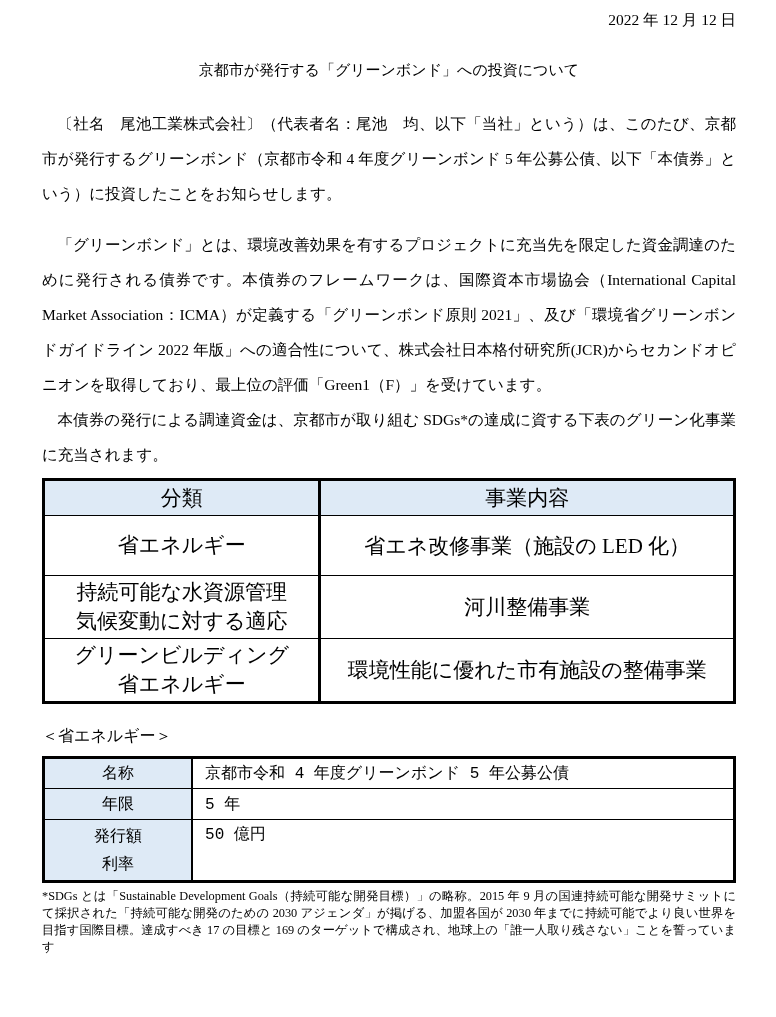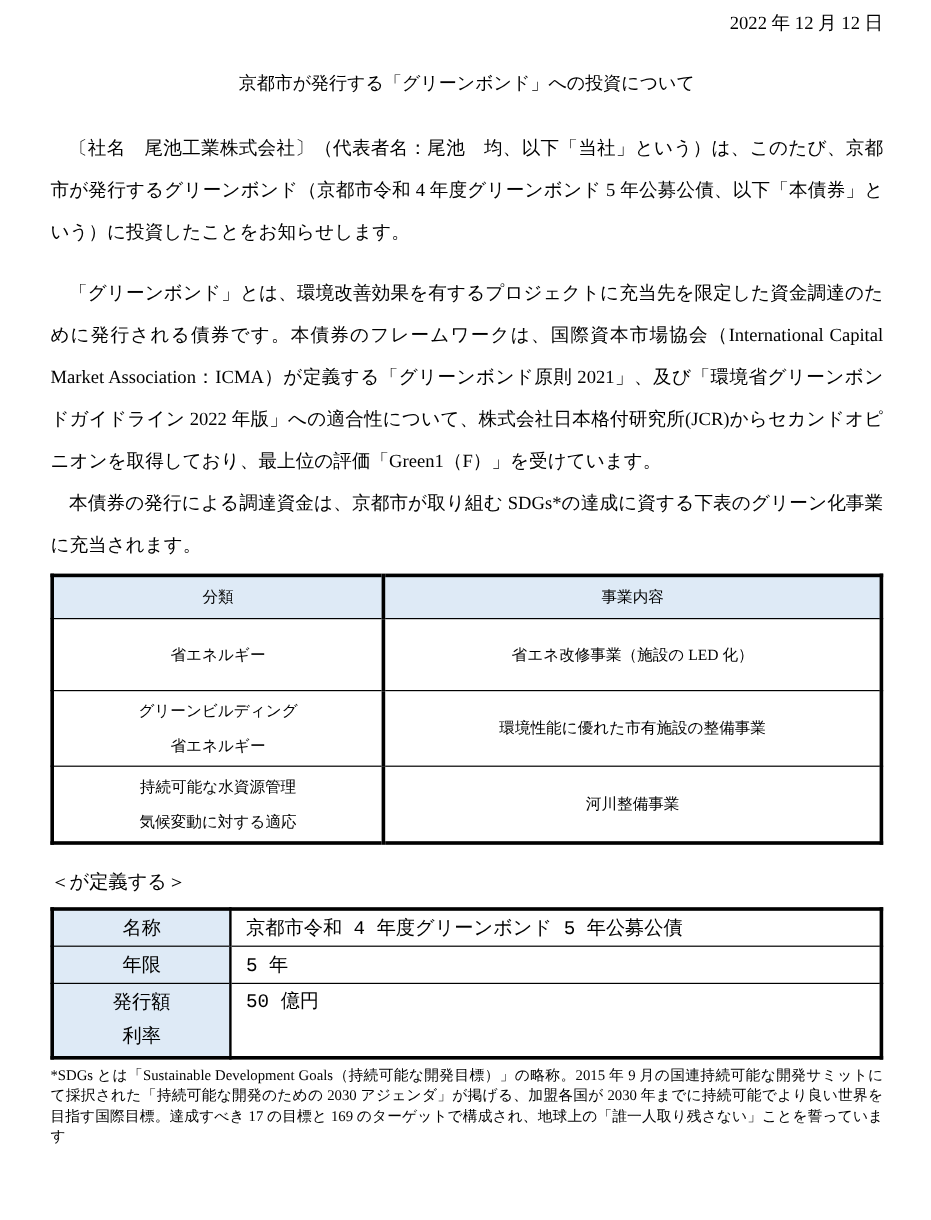--- a/index.html
+++ b/index.html
@@ -21,21 +21,21 @@
   .title{font-size:15px;line-height:24px;text-align:center;margin-top:26px;}
   .para{font-size:15.5px;line-height:35px;text-align:justify;text-indent:1em;margin:0;}
   .p1{margin-top:24px;}
   .p2{margin-top:16px;}
   .p3{margin-top:0;}
   .p4{margin-top:30px;}
   table{border-collapse:collapse;width:100%;table-layout:fixed;}
   .alloc-table{margin-top:6px;border:3px solid var(--border-color);}
   .alloc-table th,.alloc-table td{
     border:1px solid var(--border-color);
-    font-size:13px;font-weight:normal;
+    font-size:21px;font-weight:normal;
     text-align:center;vertical-align:middle;
     padding:2px 4px;
   }
   .alloc-table .col-category{width:40%;border-right:3px solid var(--border-color);}
   .alloc-table thead th{background:var(--header-bg);height:36px;}
   .alloc-table tbody td{height:60px;background:#ffffff;}
   .cell-line{line-height:29px;}
   .summary-heading{font-size:16px;line-height:24px;margin-top:20px;}
   .summary-table{margin-top:8px;border:3px solid var(--border-color);}
   .summary-table th,.summary-table td{
@@ -79,37 +79,37 @@
     </thead>
     <tbody>
       <tr>
         <td class="col-category">
           <div class="cell-line">省エネルギー</div>
         </td>
         <td>省エネ改修事業（施設の LED 化）</td>
       </tr>
       <tr>
         <td class="col-category">
+          <div class="cell-line">持続可能な水資源管理</div>
+          <div class="cell-line">気候変動に対する適応</div>
+        </td>
+        <td>河川整備事業</td>
+      </tr>
+      <tr>
+        <td class="col-category">
           <div class="cell-line">グリーンビルディング</div>
           <div class="cell-line">省エネルギー</div>
         </td>
         <td>環境性能に優れた市有施設の整備事業</td>
       </tr>
-      <tr>
-        <td class="col-category">
-          <div class="cell-line">持続可能な水資源管理</div>
-          <div class="cell-line">気候変動に対する適応</div>
-        </td>
-        <td>河川整備事業</td>
-      </tr>
     </tbody>
   </table>
 
 
-  <div class="summary-heading">＜が定義する＞</div>
+  <div class="summary-heading">＜省エネルギー＞</div>
 
   <table class="summary-table">
     <tbody>
       <tr class="row-short">
         <th class="col-label">名称</th>
         <td class="col-value">京都市令和 4 年度グリーンボンド 5 年公募公債</td>
       </tr>
       <tr class="row-short">
         <th class="col-label">年限</th>
         <td class="col-value">5 年</td>

